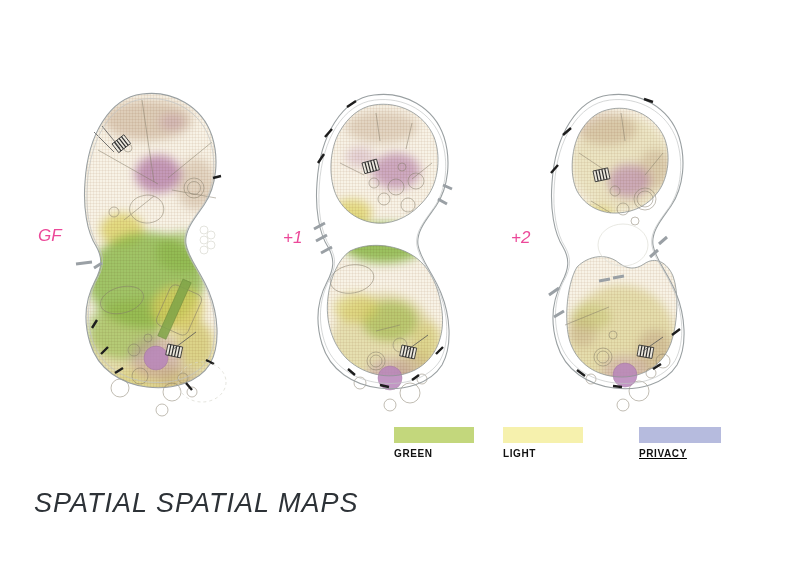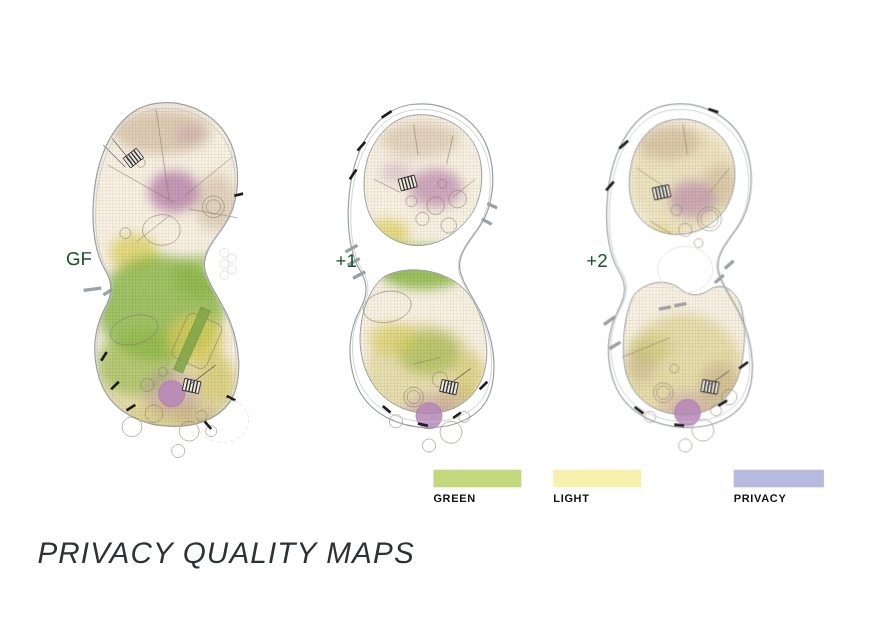--- a/index.html
+++ b/index.html
@@ -1,26 +1,26 @@
 <!DOCTYPE html>
 <html><head>
 <meta charset="utf-8">
 <style>
   html,body{margin:0;padding:0;background:#fff;}
   .stage{position:relative;width:800px;height:565px;background:#fff;overflow:hidden;
          font-family:"Liberation Sans", sans-serif;}
   .drawing{position:absolute;left:0;top:0;}
-  .floor-label{position:absolute;font-size:17px;color:#14532d;margin-left:22px;}
+  .floor-label{position:absolute;font-style:italic;font-size:17px;color:#ec4899;}
   .page-title{position:absolute;left:34px;top:488px;font-style:italic;font-size:27px;
               letter-spacing:1px;color:#2d3237;font-weight:500;}
   .legend{position:absolute;left:0;top:0;width:800px;height:0;}
   .legend-item{position:absolute;top:427px;}
   .legend-swatch{width:80px;height:16px;}
   .legend-label{margin-top:5px;font-size:10px;font-weight:bold;letter-spacing:0.6px;color:#111;}
-  .li-green{left:394px;} .li-light{left:503px;} .li-privacy{left:667px;}
+  .li-green{left:394px;} .li-light{left:503px;} .li-privacy{left:639px;text-decoration:underline;}
 </style>
 </head>
 <body>
 
 <div class="stage">
 
 <svg class="drawing" width="800" height="565" viewBox="0 0 800 565">
   <defs>
     <filter id="soft" x="-40%" y="-40%" width="180%" height="180%">
       <feGaussianBlur stdDeviation="5"></feGaussianBlur>
@@ -228,15 +228,15 @@
   <div class="legend-item li-light">
     <div class="legend-swatch" style="background: rgb(246, 241, 173);"></div>
     <div class="legend-label">LIGHT</div>
   </div>
   <div class="legend-item li-privacy">
     <div class="legend-swatch" style="width: 82px; background: rgb(182, 187, 222);"></div>
     <div class="legend-label">PRIVACY</div>
   </div>
 </div>
 
-<div class="page-title">PRIVACY QUALITY MAPS</div>
+<div class="page-title">SPATIAL SPATIAL MAPS</div>
 
 </div>
 
 </body></html>

